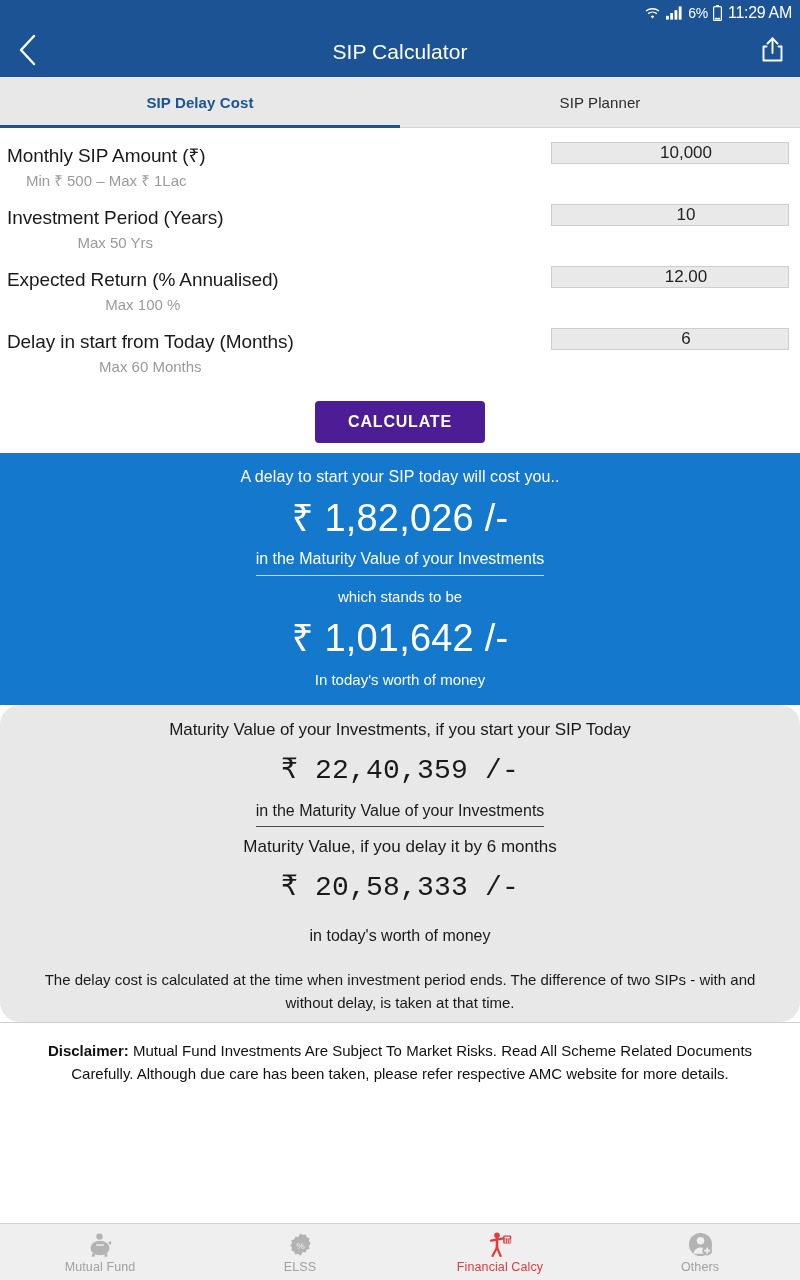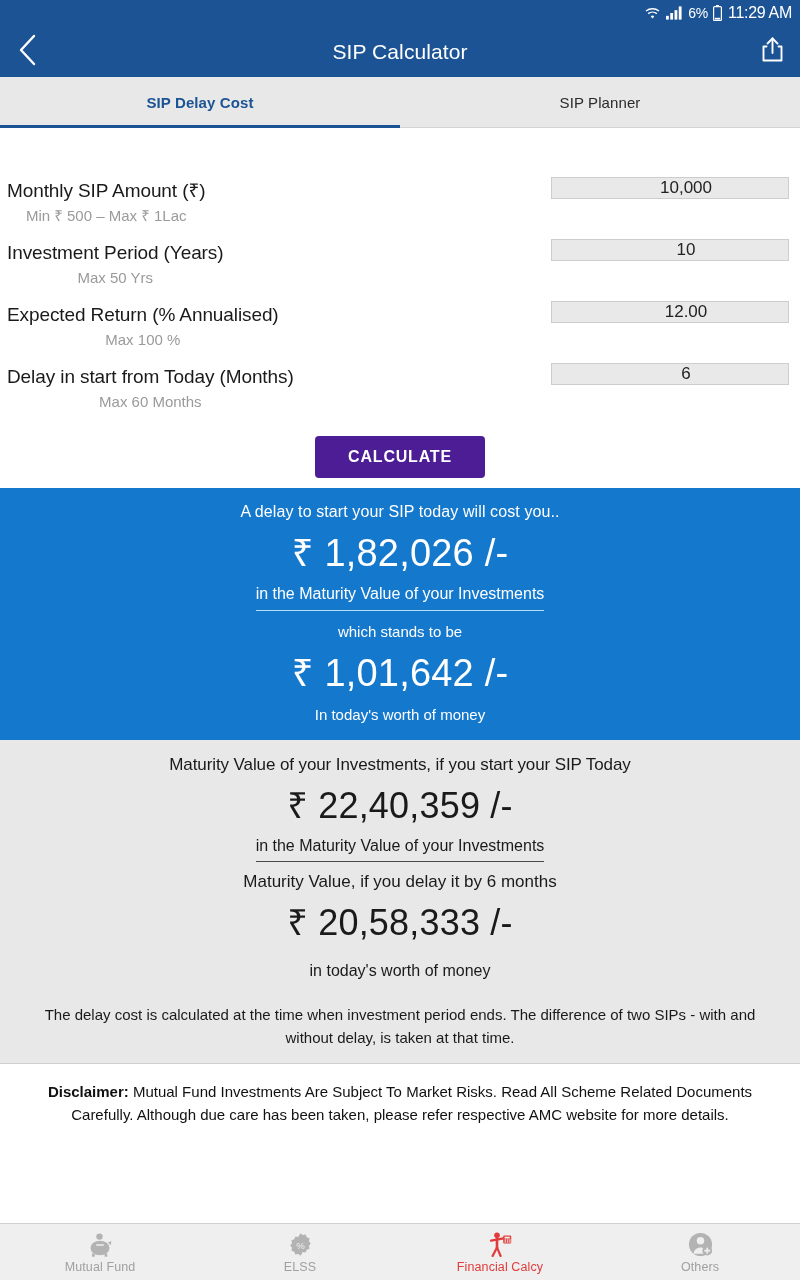--- a/index.html
+++ b/index.html
@@ -50,21 +50,21 @@
     letter-spacing: 0.1px;
   }
   .tab.active { color: #1b5394; font-weight: bold; }
   .tab.active::after {
     content: ""; position: absolute; left: 0; right: 0; bottom: -1px;
     height: 3px; background: #1b5394;
   }
 
   
   .form {
-    background: #ffffff; padding: 14px 6px 0 6px; flex: 0 0 auto; margin-top: 35px;
+    background: #ffffff; padding: 14px 6px 0 6px; flex: 0 0 auto;
   }
   .field-row {
     display: flex; align-items: flex-start; justify-content: space-between;
     margin-bottom: 13px;
   }
   .field-labels { padding-left: 1px; padding-top: 1px; }
   .field-label {
     font-size: 19px; color: #1a1a1a; line-height: 25px; letter-spacing: -0.1px;
   }
   .field-hint {
@@ -94,24 +94,24 @@
   .bp-sub {
     font-size: 16px; line-height: 24px; display: inline-block;
     border-bottom: 1px solid #bcdcf5; padding-bottom: 4px;
   }
   .bp-mid { font-size: 15px; line-height: 24px; margin-top: 9px; }
   .bp-foot { font-size: 15px; line-height: 22px; margin-top: 2px; }
 
   
   .gray-panel {
     background: #e8e8e8; color: #1a1a1a; text-align: center;
-    padding: 12px 14px 14px 14px; flex: 0 0 auto;
+    padding: 12px 14px 8px 14px; flex: 0 0 auto; border-radius: 20px;
   }
   .gp-caption { font-size: 17px; line-height: 26px; letter-spacing: -0.1px; }
-  .gp-amount { font-size: 36px; line-height: 56px; letter-spacing: 0.2px; }
+  .gp-amount { font-size: 28px; line-height: 56px; letter-spacing: 0.2px; font-family: Liberation Mono, monospace; }
   .gp-sub {
     font-size: 16px; line-height: 24px; display: inline-block;
     border-bottom: 1px solid #4a4a4a; padding-bottom: 3px;
   }
   .gp-caption2 { font-size: 17px; line-height: 26px; margin-top: 7px; }
   .gp-foot { font-size: 16px; line-height: 24px; margin-top: 8px; }
   .gp-note { font-size: 15px; line-height: 23px; margin-top: 20px; padding: 0 8px; }
 
   
   .disclaimer-wrap {

